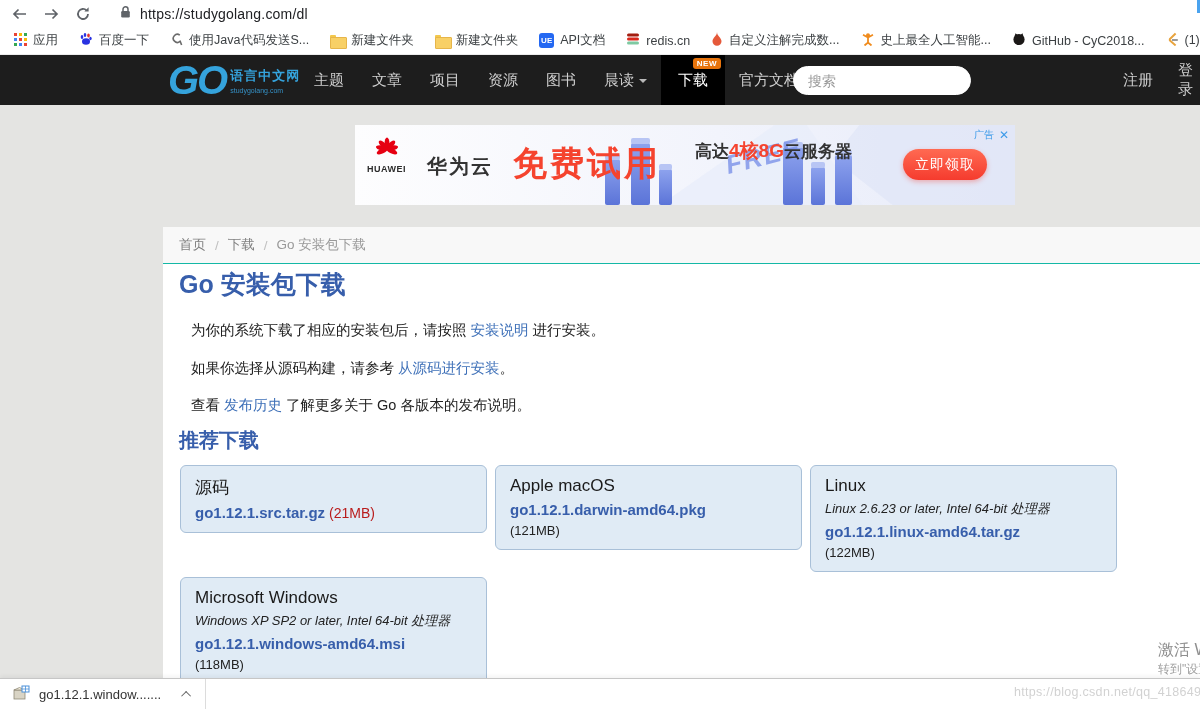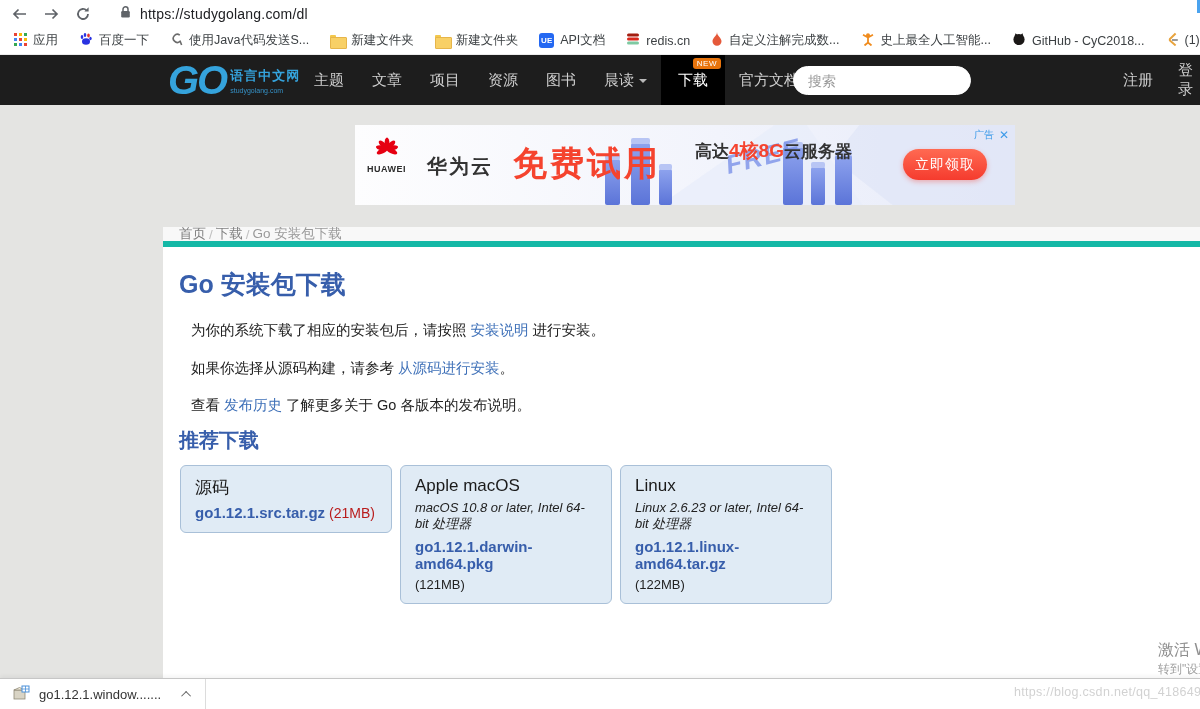--- a/index.html
+++ b/index.html
@@ -25,21 +25,21 @@
   .site-nav { position:absolute; left:0; top:55px; width:1200px; height:50px; background:#1d1d1d; }
   .logo { position:absolute; left:168px; top:4px; display:flex; align-items:flex-start; cursor:pointer; }
   .logo-go { font-size:40px; line-height:42px; font-weight:bold; font-style:italic; color:#35a3dc; letter-spacing:-2px; }
   .logo-side { margin-left:4px; margin-top:8px; display:flex; flex-direction:column; }
   .logo-cn { font-size:13px; font-weight:bold; color:#35a3dc; letter-spacing:1px; }
   .logo-domain { font-size:7px; color:#3591c6; margin-top:2px; }
   .menu { position:absolute; left:300px; top:0; height:50px; display:flex; align-items:stretch; }
   .menu-item { display:flex; align-items:center; padding:12px 14px; color:#cfcfcf; font-size:15px; cursor:pointer; position:relative; gap:5px; }
   .menu-item.active { background:#000; color:#fff; padding:0 17px; }
   .caret-down { width:0; height:0; border-left:4px solid transparent; border-right:4px solid transparent; border-top:4px solid #b9b9b9; margin-top:2px; }
-  .new-badge { position:absolute; top:3px; right:4px; background:#e8740c; color:#fff; font-size:8px; font-weight:normal; padding:1px 4px; border-radius:3px; letter-spacing:.5px; }
+  .new-badge { position:absolute; top:3px; right:4px; background:#e8740c; color:#fff; font-size:8px; font-weight:bold; padding:1px 4px; border-radius:3px; letter-spacing:.5px; }
   .nav-search { position:absolute; left:793px; top:11px; width:178px; height:29px; border-radius:15px; border:1px solid #fff; background:#fff; padding:0 14px; font-size:14px; color:#333; outline:none; }
   .nav-search::placeholder { color:#9a9a9a; }
   .nav-auth { position:absolute; top:0; height:50px; display:flex; align-items:center; color:#cfcfcf; font-size:15px; cursor:pointer; }
 
   
   .banner { position:absolute; left:355px; top:125px; width:660px; height:80px; background:linear-gradient(90deg,#fdfdfe 0%,#f2f4fc 55%,#e7ebf9 100%); overflow:hidden; }
   .bn-tri1 { position:absolute; right:-40px; top:-30px; width:200px; height:140px; background:#e0e6f7; transform:rotate(38deg); opacity:.7; }
   .bn-tri2 { position:absolute; right:170px; top:20px; width:160px; height:120px; background:#e9edfa; transform:rotate(-35deg); opacity:.8; }
   .pillar { position:absolute; background:linear-gradient(180deg,#8ea3ee,#5b74d8); border-radius:2px; }
   .pillar:before { content:""; position:absolute; left:0; top:-5px; width:100%; height:6px; background:#b8c5f4; border-radius:2px; }
@@ -49,30 +49,30 @@
   .bn-cloud { position:absolute; left:72px; top:28px; font-size:20px; color:#333; font-weight:bold; letter-spacing:2px; }
   .bn-headline { position:absolute; left:158px; top:16px; font-size:34px; font-weight:bold; color:#f5432e; letter-spacing:3px; }
   .bn-lines { position:absolute; left:340px; top:12px; font-size:17px; font-weight:bold; color:#333; line-height:28px; }
   .bn-red { color:#f5432e; font-size:19px; }
   .bn-cta { position:absolute; right:28px; top:24px; width:84px; height:31px; background:linear-gradient(180deg,#ff6a52,#f53b2e); border-radius:16px; color:#fff; font-size:14px; display:flex; align-items:center; justify-content:center; letter-spacing:1px; cursor:pointer; box-shadow:0 2px 5px rgba(245,59,46,.35); }
   .ad-tag { position:absolute; right:6px; top:3px; display:flex; align-items:center; gap:5px; font-size:10px; color:#3d9be9; }
   .ad-close { font-size:12px; color:#3d9be9; cursor:pointer; font-weight:bold; }
 
   
   .content { position:absolute; left:163px; top:227px; right:0; bottom:31px; background:#fff; overflow:hidden; }
-  .crumbs { position:absolute; left:0; top:0; right:0; height:20px; background:#f8f8f8; border-bottom:6px solid #14b8a6; display:flex; align-items:center; padding-left:16px; font-size:13.5px; color:#999; gap:3px; }
+  .crumbs { position:absolute; left:0; top:0; right:0; height:37px; background:#f8f8f8; border-bottom:1px solid #14b8a6; display:flex; align-items:center; padding-left:16px; font-size:13.5px; color:#999; gap:9px; }
   .crumb-link { color:#808080; cursor:pointer; }
   .crumb-sep { color:#c0c0c0; }
   .page-title { position:absolute; left:16px; top:41px; font-size:25px; font-weight:bold; color:#375eab; }
   .para { position:absolute; left:28px; font-size:14.5px; color:#222; }
   .inline-link { color:#3e70b8; cursor:pointer; }
   .section-title { position:absolute; left:16px; top:200px; font-size:20px; font-weight:bold; color:#375eab; }
   .cards-row1 { position:absolute; left:17px; top:238px; display:flex; gap:8px; align-items:flex-start; }
   .cards-row2 { position:absolute; left:17px; top:350px; }
-  .dl-card { width:212px; background:#e0ebf5; border:1px solid #a9c0d8; border-radius:6px; padding:10px 14px 11px 14px; cursor:pointer; }
+  .dl-card { width:307px; background:#e0ebf5; border:1px solid #a9c0d8; border-radius:6px; padding:10px 14px 11px 14px; cursor:pointer; }
   .card-title { font-size:17px; color:#1a1a1a; }
   .card-sub { font-size:13px; font-style:italic; color:#222; margin-top:4px; }
   .card-file { font-size:15px; font-weight:bold; color:#375eab; margin-top:5px; cursor:pointer; }
   .card-size { font-size:13px; color:#222; margin-top:5px; }
   .inline-size { font-weight:normal; font-size:14px; color:#b91c1c; margin-left:4px; }
 
   
   .shelf { position:absolute; left:0; bottom:0; width:1200px; height:31px; background:#fff; border-top:1px solid #c6c6c6; box-shadow:0 -2px 4px rgba(0,0,0,.05); display:flex; align-items:stretch; }
   .shelf-item { display:flex; align-items:center; gap:9px; padding-left:13px; width:206px; border-right:1px solid #dcdcdc; cursor:pointer; }
   .shelf-name { font-size:13px; color:#333; }
@@ -300,32 +300,39 @@
 
     <h2 class="section-title">推荐下载</h2>
 
     <div class="cards-row1">
       <div class="dl-card">
         <div class="card-title">源码</div>
         <div class="card-file"><span>go1.12.1.src.tar.gz</span><span class="inline-size">(21MB)</span></div>
       </div>
       <div class="dl-card">
         <div class="card-title">Apple macOS</div>
-        <div class="card-sub">macOS 10.8 or later, Intel 64-bit 处理器</div>
         <div class="card-file">go1.12.1.darwin-amd64.pkg</div>
         <div class="card-size">(121MB)</div>
       </div>
       <div class="dl-card">
         <div class="card-title">Linux</div>
         <div class="card-sub">Linux 2.6.23 or later, Intel 64-bit 处理器</div>
         <div class="card-file">go1.12.1.linux-amd64.tar.gz</div>
         <div class="card-size">(122MB)</div>
       </div>
     </div>
 
+    <div class="cards-row2">
+      <div class="dl-card">
+        <div class="card-title">Microsoft Windows</div>
+        <div class="card-sub">Windows XP SP2 or later, Intel 64-bit 处理器</div>
+        <div class="card-file">go1.12.1.windows-amd64.msi</div>
+        <div class="card-size">(118MB)</div>
+      </div>
+    </div>
   </div>
 
   <div class="wm1">激活 Windows</div>
   <div class="wm2">转到"设置"以激活 Windows。</div>
   <div class="wm-csdn">https://blog.csdn.net/qq_41864967</div>
   <div class="corner-sliver"></div>
 
   <div class="shelf">
     <div class="shelf-item">
       <span>

